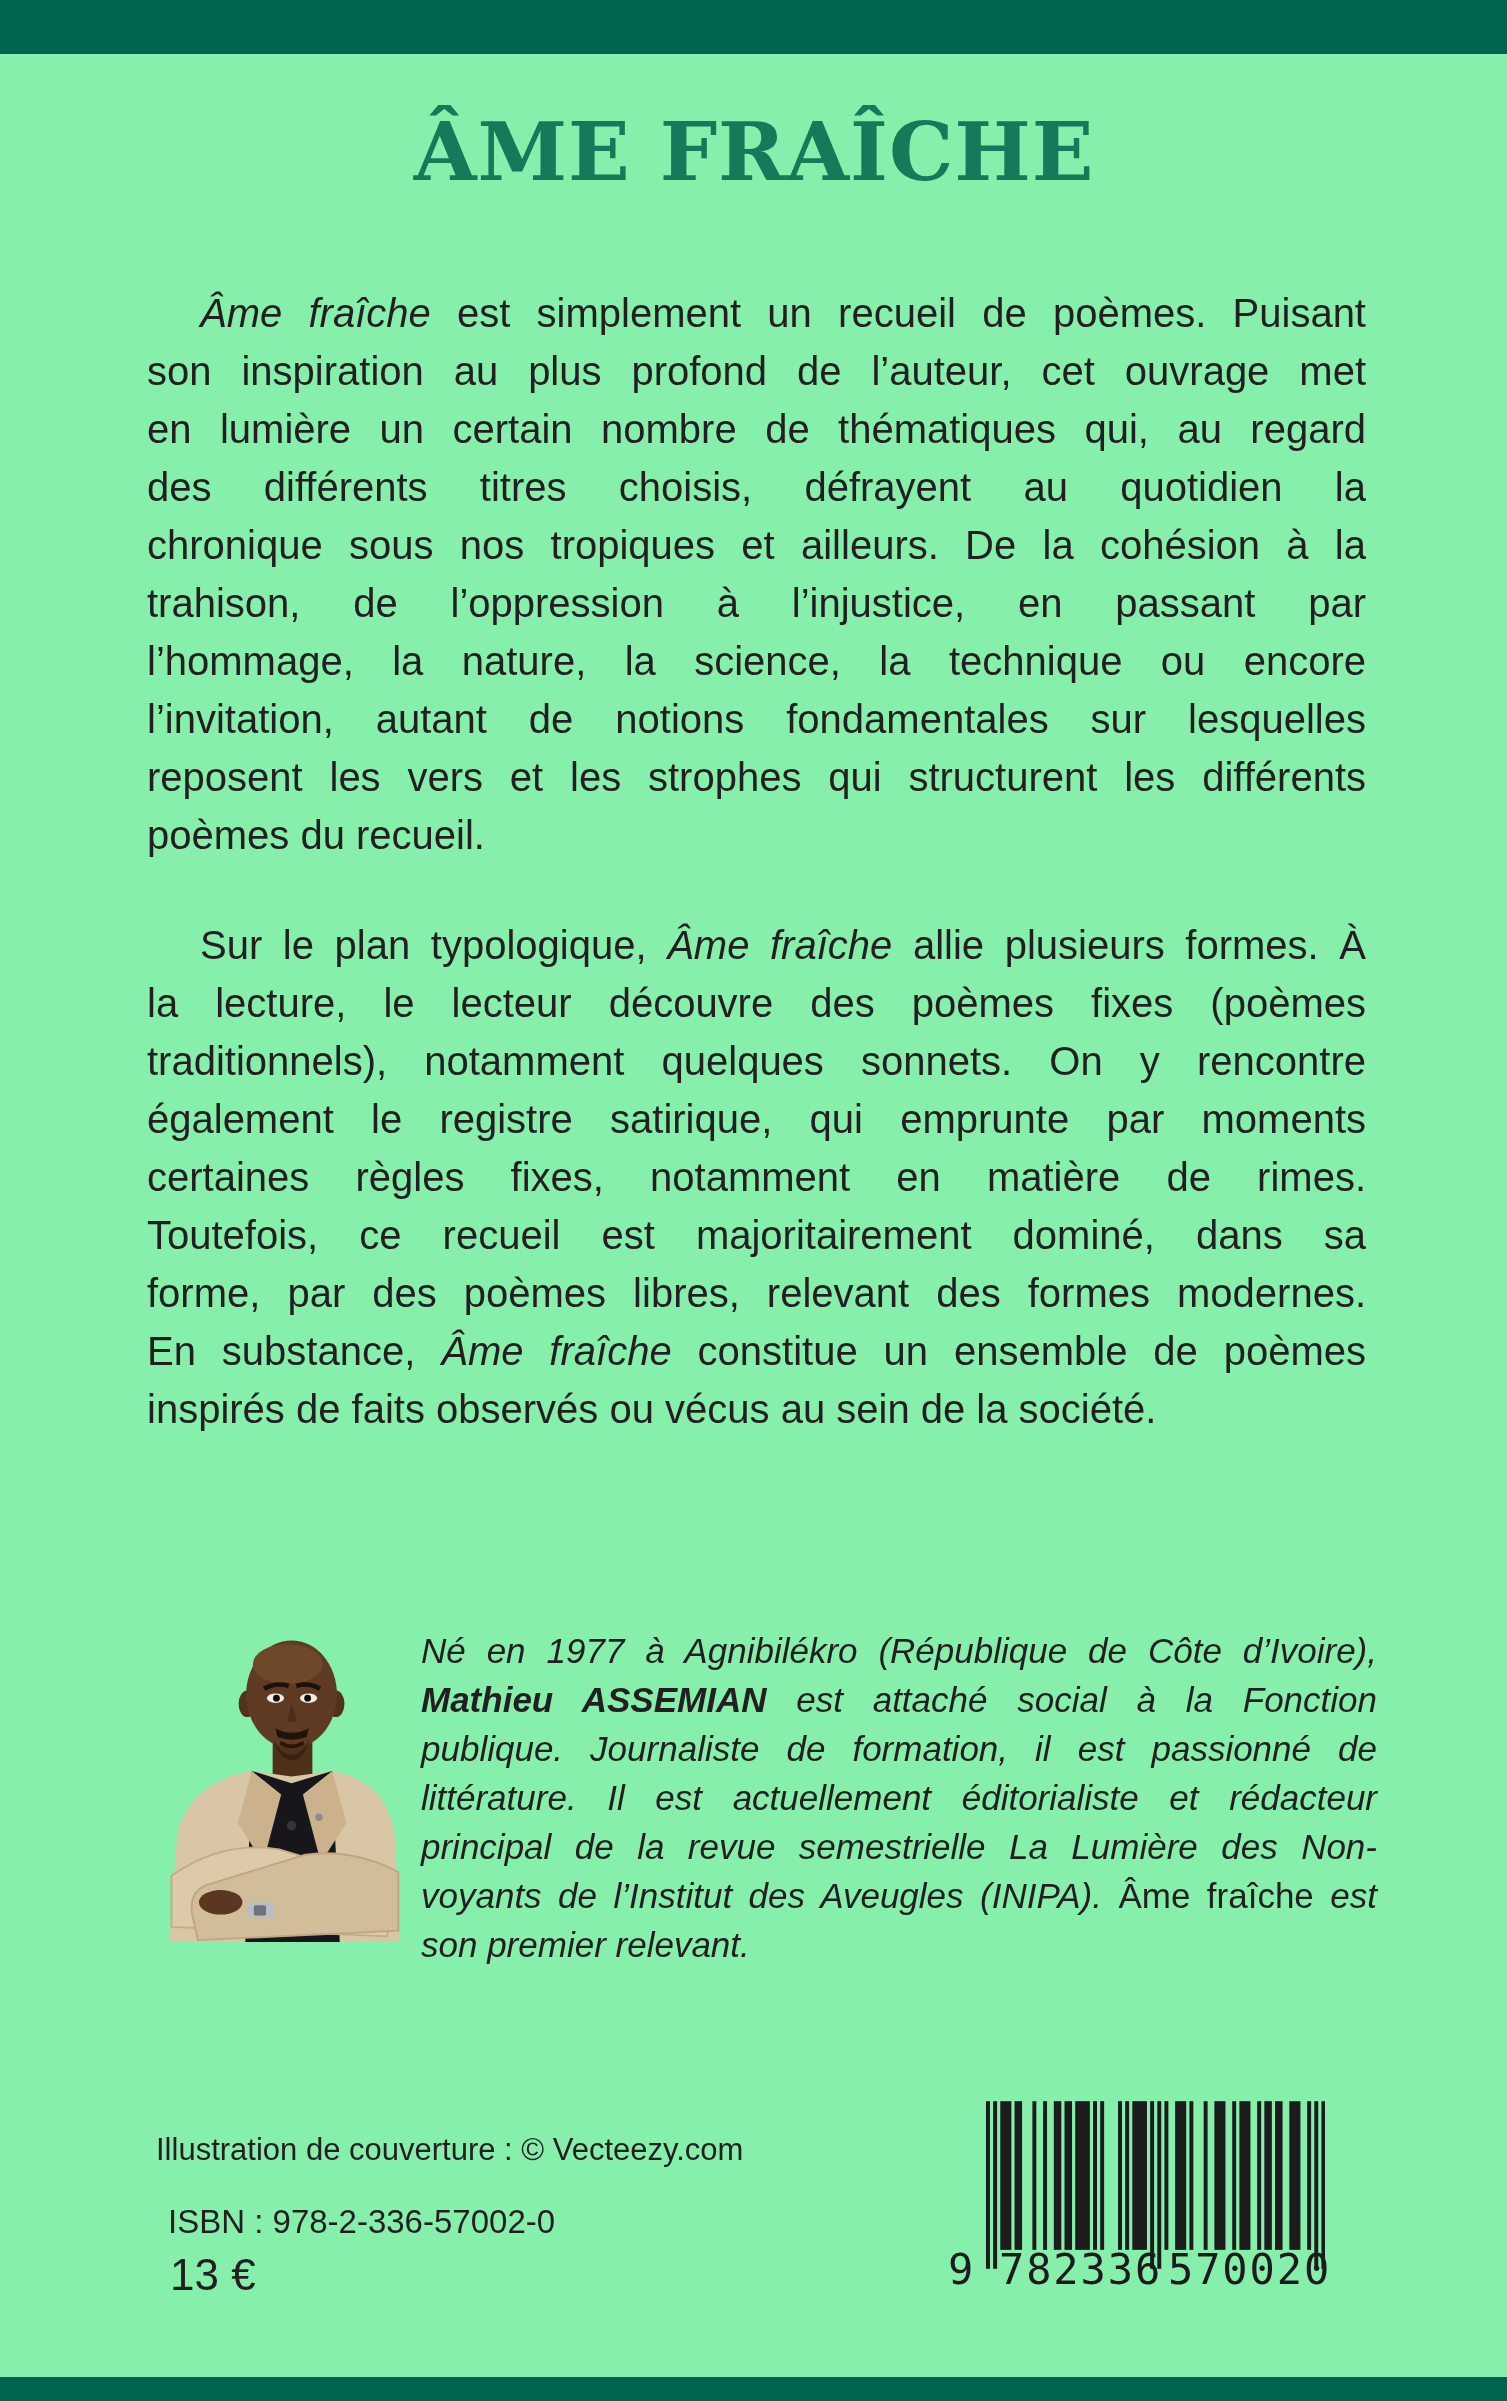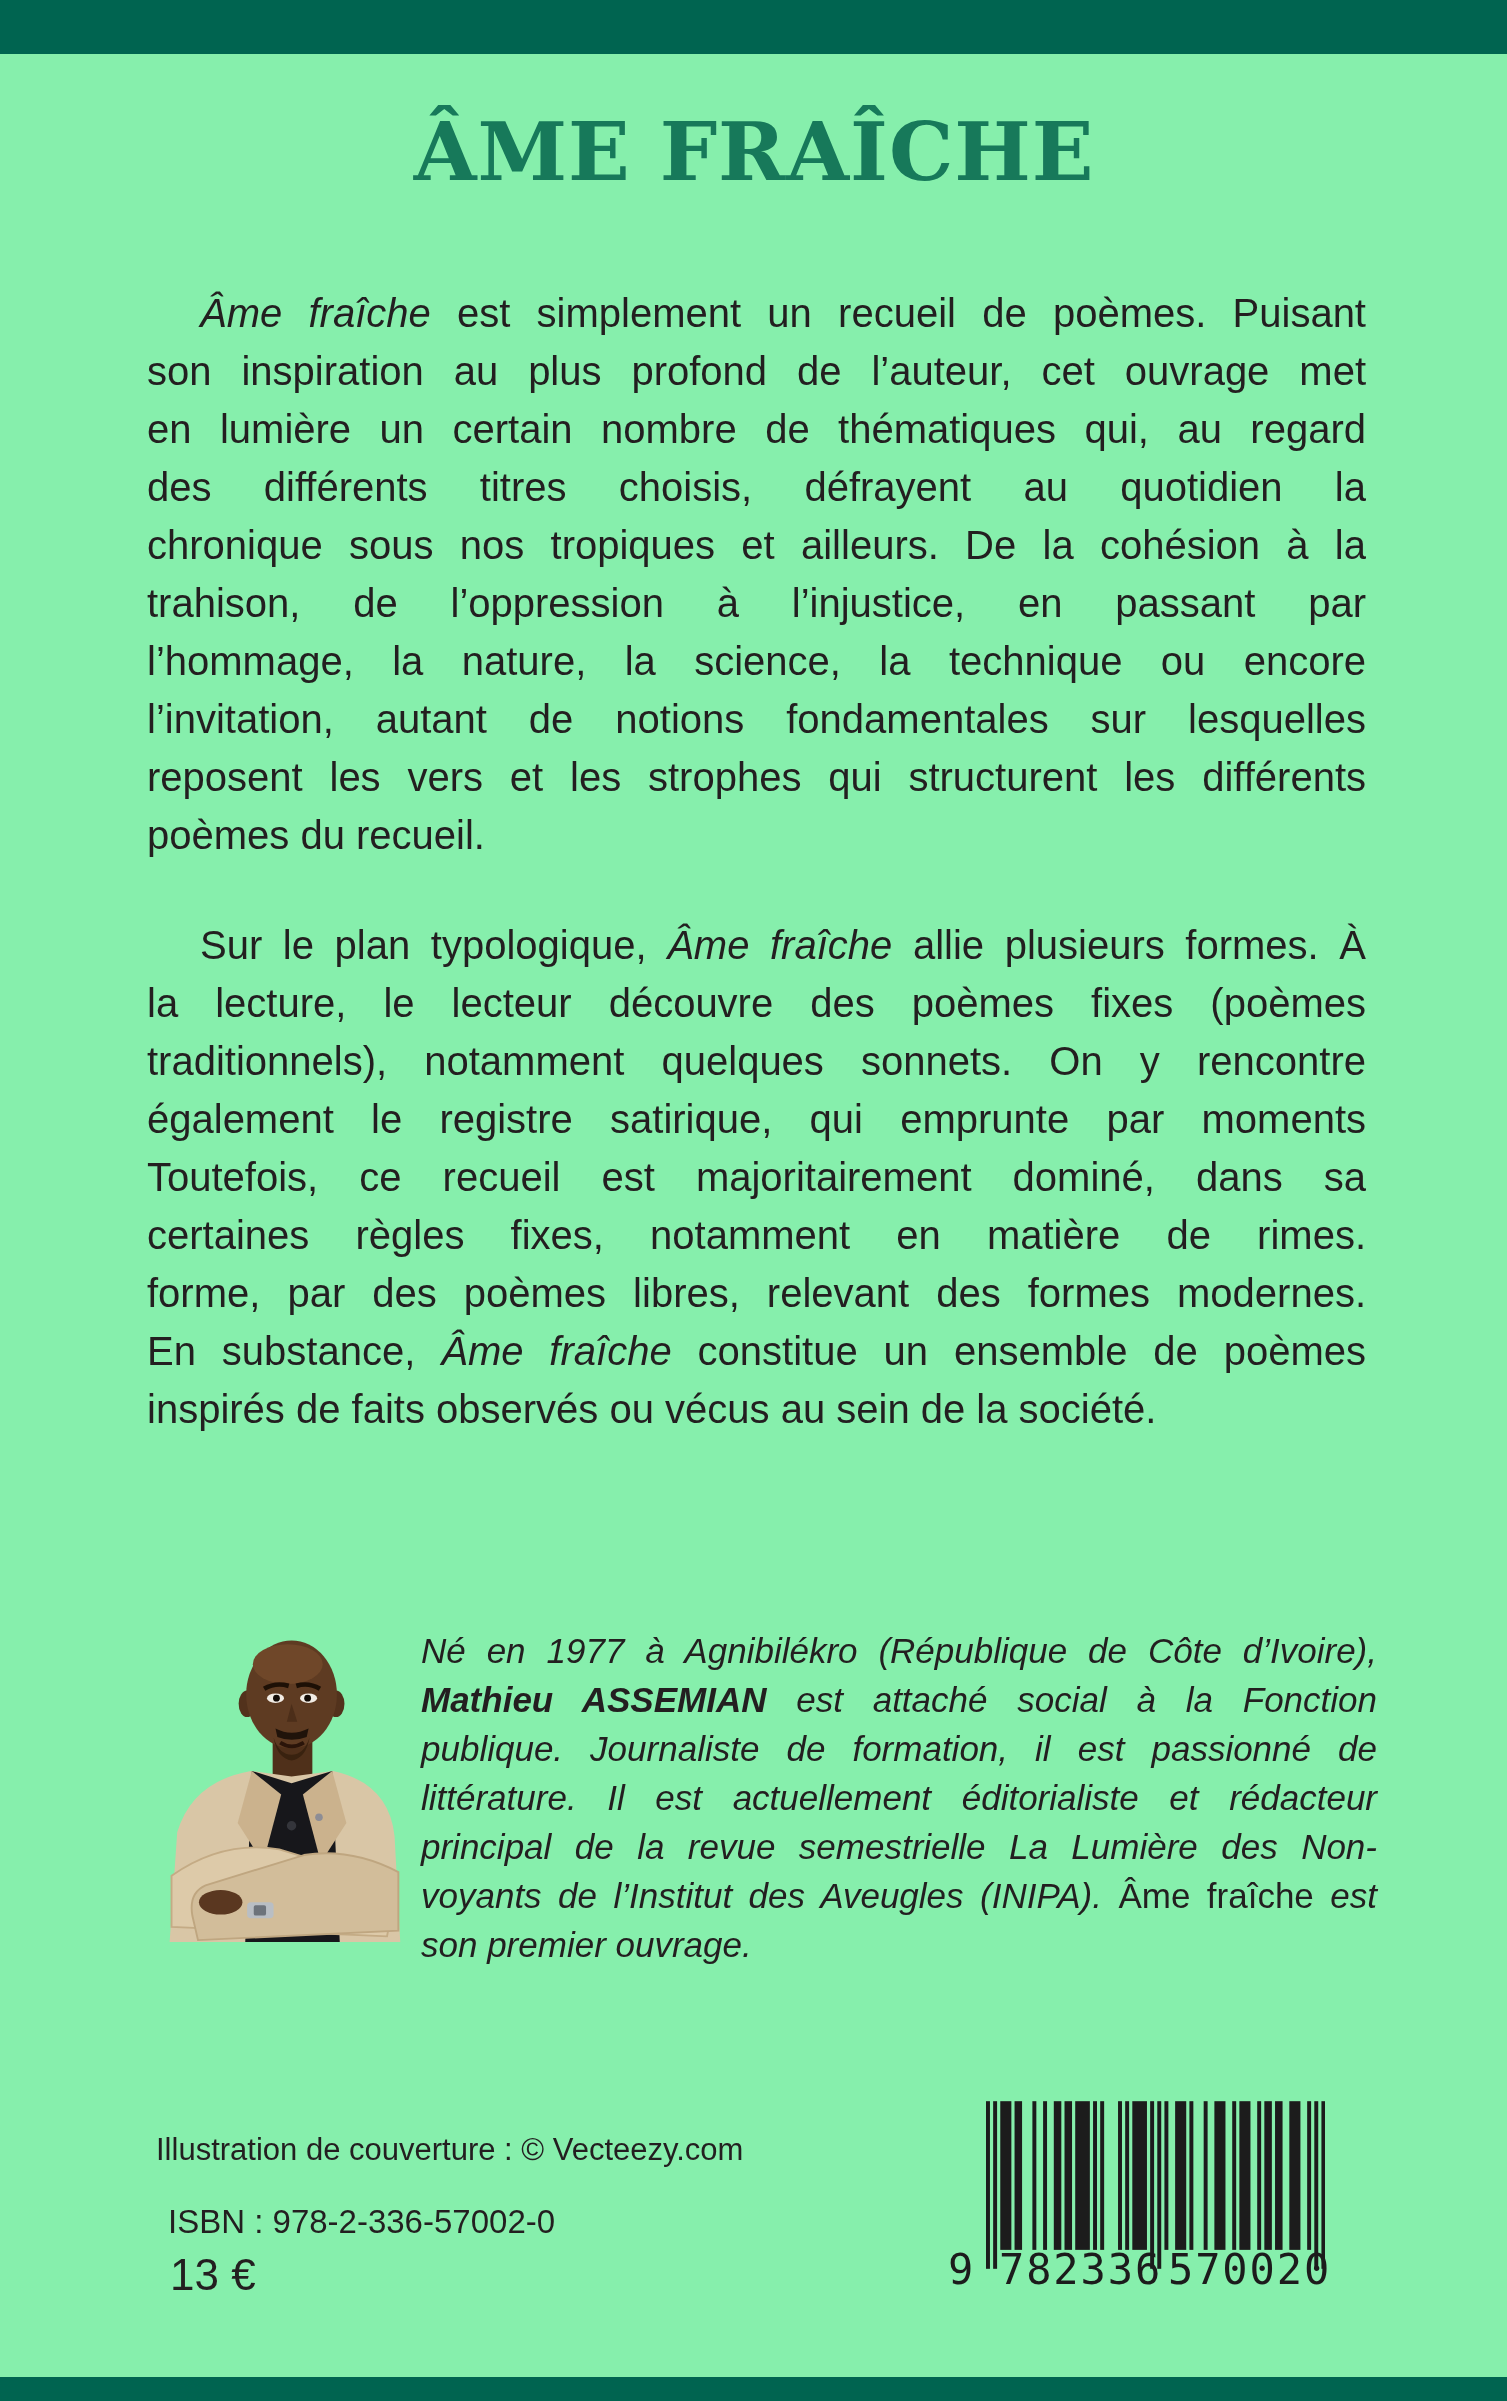--- a/index.html
+++ b/index.html
@@ -60,22 +60,22 @@
         <div class="jline"><span>l’hommage, la nature, la science, la technique ou encore</span></div>
         <div class="jline"><span>l’invitation, autant de notions fondamentales sur lesquelles</span></div>
         <div class="jline"><span>reposent les vers et les strophes qui structurent les différents</span></div>
         <div class="jline last"><span>poèmes du recueil.</span></div>
       </div>
       <div class="para">
         <div class="jline first"><span>Sur le plan typologique, </span><span style="font-style: italic;">Âme fraîche</span><span> allie plusieurs formes. À</span></div>
         <div class="jline"><span>la lecture, le lecteur découvre des poèmes fixes (poèmes</span></div>
         <div class="jline"><span>traditionnels), notamment quelques sonnets. On y rencontre</span></div>
         <div class="jline"><span>également le registre satirique, qui emprunte par moments</span></div>
+        <div class="jline"><span>certaines règles fixes, notamment en matière de rimes.</span></div>
         <div class="jline"><span>Toutefois, ce recueil est majoritairement dominé, dans sa</span></div>
-        <div class="jline"><span>certaines règles fixes, notamment en matière de rimes.</span></div>
         <div class="jline"><span>forme, par des poèmes libres, relevant des formes modernes.</span></div>
         <div class="jline"><span>En substance, </span><span style="font-style: italic;">Âme fraîche</span><span> constitue un ensemble de poèmes</span></div>
         <div class="jline last"><span>inspirés de faits observés ou vécus au sein de la société.</span></div>
       </div>
     </section>
 
   <div class="photo">
     <svg viewBox="0 0 270 328" width="256" height="310">
       <g>
         <rect x="123" y="100" width="42" height="58" fill="#4f301a"></rect>
@@ -114,21 +114,21 @@
   </div>
 
   <section class="bio">
       <div class="para">
         <div class="jline first"><span>Né en 1977 à Agnibilékro (République de Côte d’Ivoire),</span></div>
         <div class="jline"><span style="font-weight: bold; margin-top: 36px;">Mathieu ASSEMIAN</span><span> est attaché social à la Fonction</span></div>
         <div class="jline"><span>publique. Journaliste de formation, il est passionné de</span></div>
         <div class="jline"><span>littérature. Il est actuellement éditorialiste et rédacteur</span></div>
         <div class="jline"><span>principal de la revue semestrielle La Lumière des Non-</span></div>
         <div class="jline"><span>voyants de l’Institut des Aveugles (INIPA). </span><span style="font-style: normal;">Âme fraîche</span><span> est</span></div>
-        <div class="jline last"><span>son premier ouvrage.</span></div>
+        <div class="jline last"><span>son premier relevant.</span></div>
       </div>
     </section>
 
   <div class="credit">Illustration de couverture : © Vecteezy.com</div>
   <div class="isbn">ISBN : 978-2-336-57002-0</div>
   <div class="price">13 €</div>
 
   <div class="barcode">
     <svg id="barcode-svg" width="339" height="168" viewBox="0 0 358 177">
         <rect x="0.00" y="0" width="4.17" height="177" fill="#1c1c1c"></rect>

